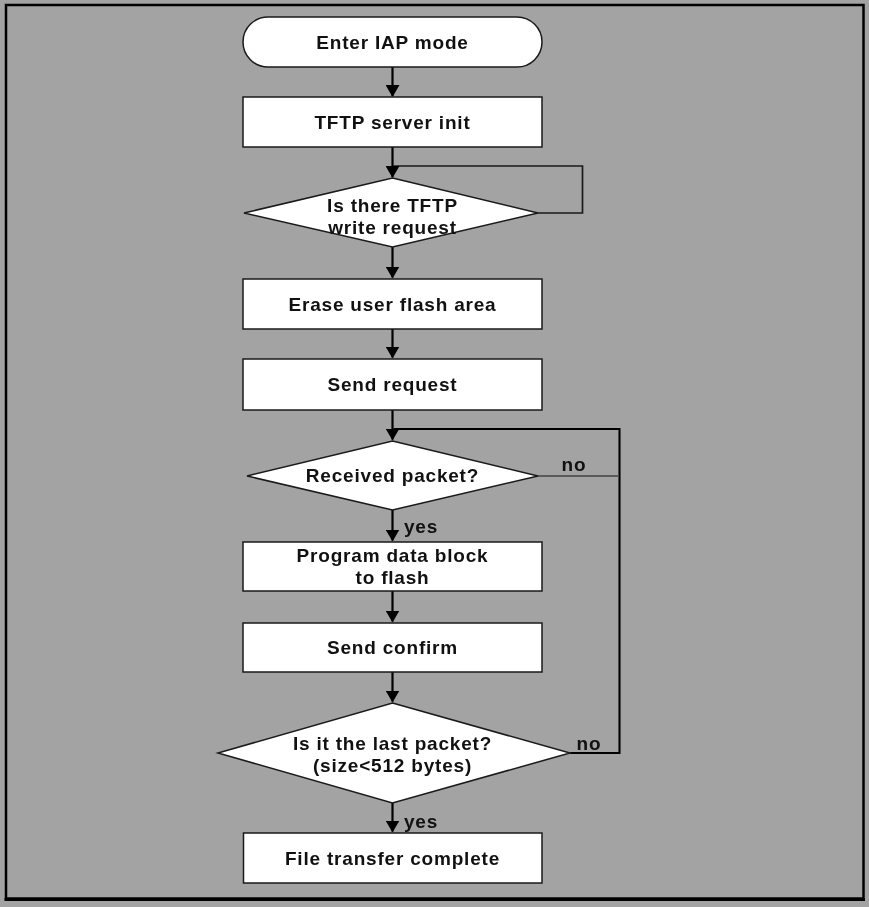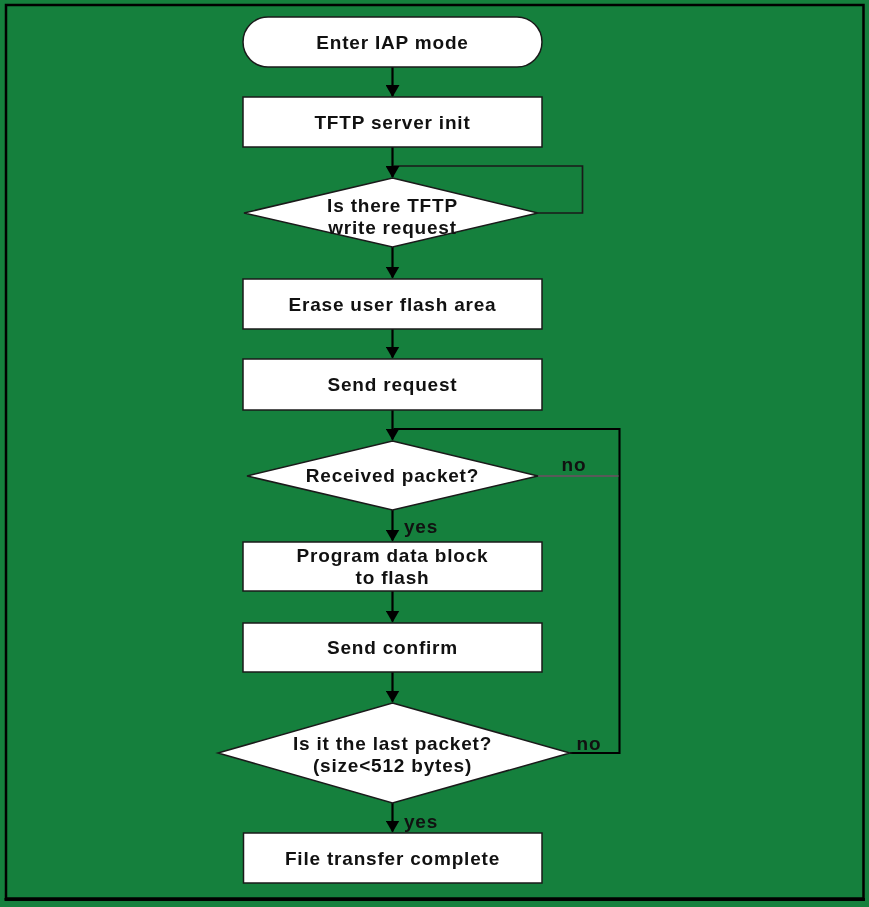--- a/index.html
+++ b/index.html
@@ -1,16 +1,16 @@
 <!DOCTYPE html>
 <html><head>
 <meta charset="utf-8">
 <style>
   html,body{margin:0;padding:0;background:#ffffff;}
-  .canvas{width:869px;height:907px;position:relative;background:#15803d;}
+  .canvas{width:869px;height:907px;position:relative;background:#a3a3a3;}
   svg{display:block;}
   .frame{fill:none;stroke:#000000;stroke-width:2.5;}
   .shape{fill:#ffffff;stroke:#1a1a1a;stroke-width:1.5;}
   .conn{fill:none;stroke:#000000;stroke-width:2.2;}
   .arrow{marker-end:url(#arw);}
   .loop{fill:none;stroke:#000000;stroke-width:2.1;}
   .loop-thin{fill:none;stroke:#1a1a1a;stroke-width:1.7;}
   .gray{fill:none;stroke:#595959;stroke-width:2;}
   text{font-family:"Liberation Sans",sans-serif;font-size:19px;font-weight:600;
        letter-spacing:0.8px;fill:#111111;}

